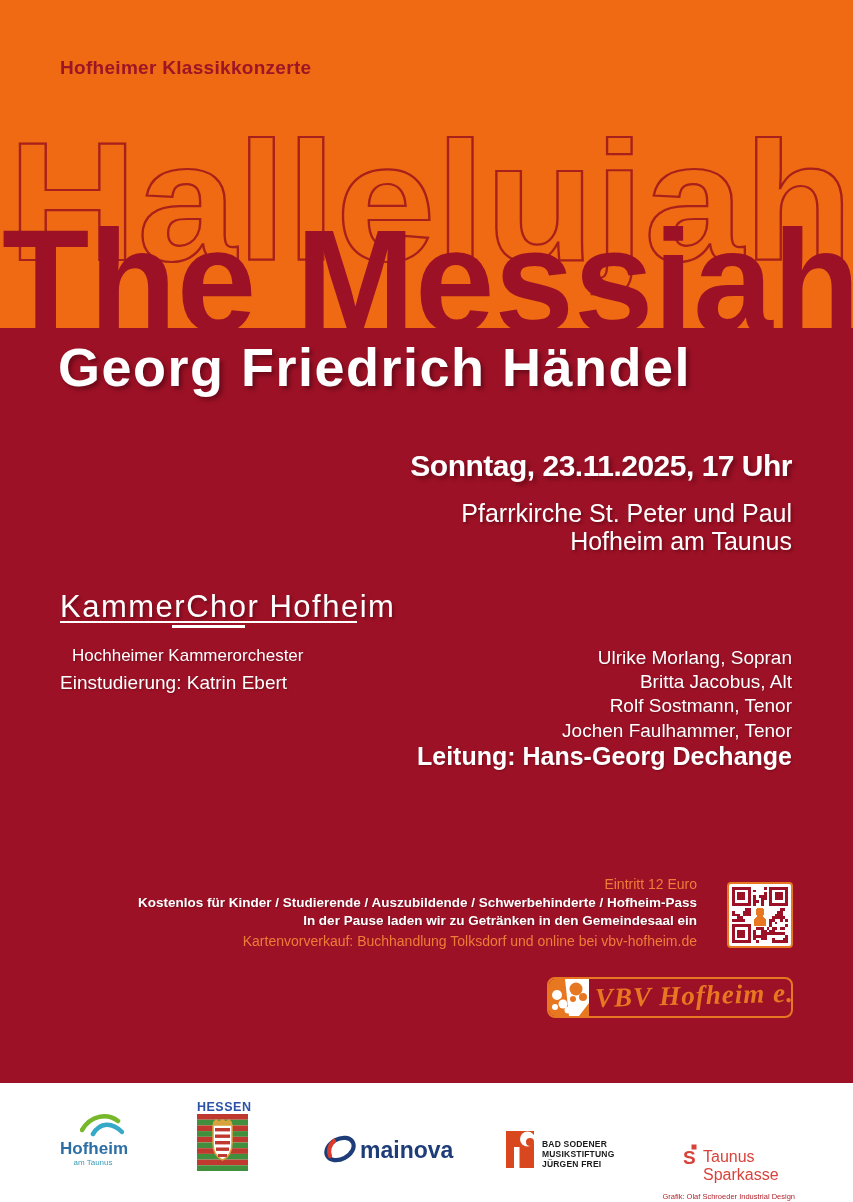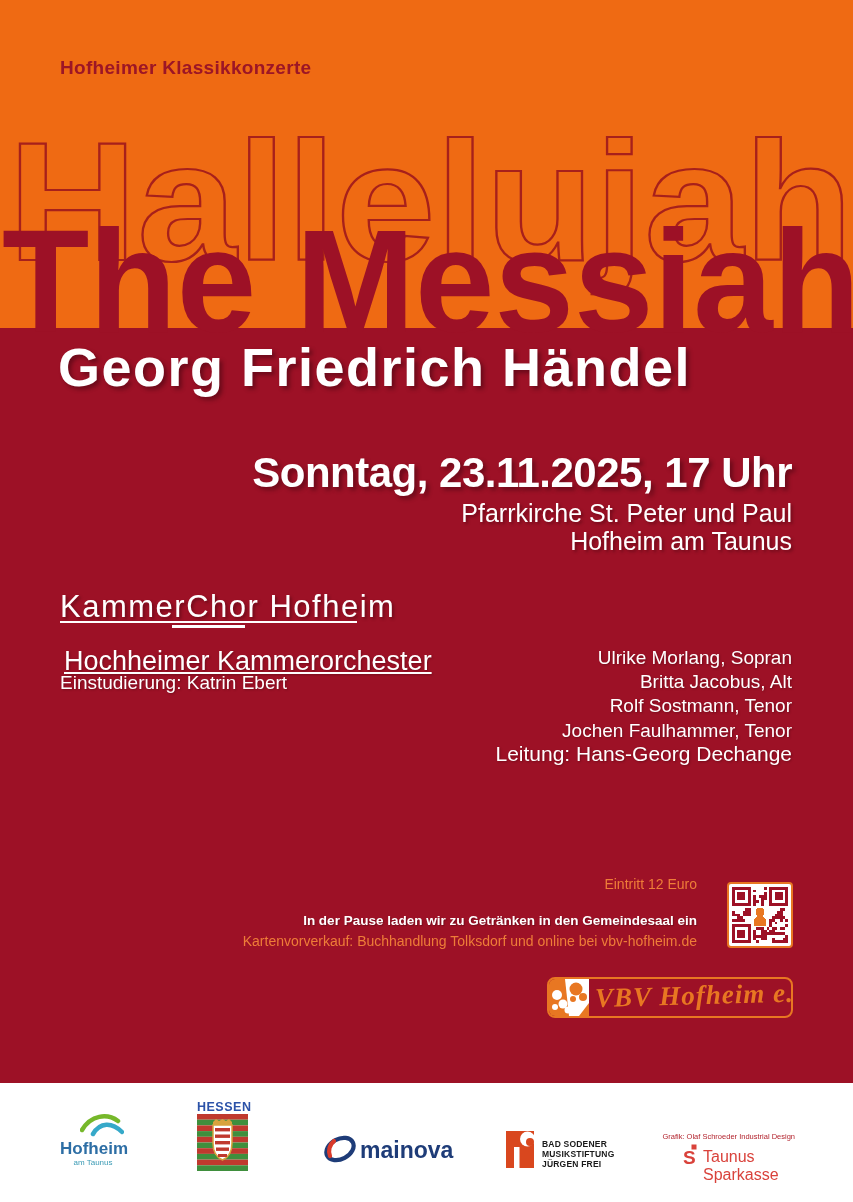--- a/index.html
+++ b/index.html
@@ -10,52 +10,52 @@
   }
   .abs{position:absolute;}
   
   .band-orange{left:0;top:0;width:853px;height:328px;background:#EF6A13;}
   .series{left:60px;top:57px;font-size:19px;font-weight:bold;color:#9C1626;letter-spacing:.3px;}
   .headline-outline-svg{left:6px;top:118px;overflow:visible;}
   .headline-main-svg{left:0px;top:200px;overflow:hidden;}
   
   .composer{left:58px;top:336px;font-size:54px;font-weight:bold;color:#FFFFFF;letter-spacing:1.5px;
     text-shadow:3px 3px 4px rgba(45,0,10,.45);white-space:nowrap;}
-  .datetime{right:61px;top:449px;font-size:42px;font-weight:bold;color:#FFFFFF;letter-spacing:-.5px;
+  .datetime{right:61px;top:449px;font-size:30px;font-weight:bold;color:#FFFFFF;letter-spacing:-.5px;
     text-shadow:3px 3px 4px rgba(45,0,10,.45);white-space:nowrap;}
   .venue{right:61px;top:499px;font-size:25px;color:#FFFFFF;text-align:right;line-height:28px;
     text-shadow:2px 2px 3px rgba(45,0,10,.4);margin-left:36px;}
   .choir{left:60px;top:589px;font-size:31px;color:#FFFFFF;letter-spacing:1.5px;
     text-shadow:2px 2px 3px rgba(45,0,10,.4);white-space:nowrap;}
   .choir-underline{left:60px;top:621px;width:297px;height:2px;background:#FFFFFF;}
   .choir-underline2{left:172px;top:625px;width:73px;height:2.5px;background:#FFFFFF;}
-  .orchestra{left:64px;top:646px;font-size:27px;color:#FFFFFF;text-shadow:1px 1px 2px rgba(45,0,10,.35);text-decoration:underline;}
+  .orchestra{left:72px;top:646px;font-size:17px;color:#FFFFFF;text-shadow:1px 1px 2px rgba(45,0,10,.35);}
   .rehearsal{left:60px;top:672px;font-size:19px;color:#FFFFFF;text-shadow:1px 1px 2px rgba(45,0,10,.35);}
   .soloists{right:61px;top:646px;font-size:19px;color:#FFFFFF;text-align:right;line-height:24.2px;
     text-shadow:1px 1px 2px rgba(45,0,10,.35);}
-  .conductor{right:61px;top:742px;font-size:21px;font-weight:normal;color:#FFFFFF;
+  .conductor{right:61px;top:742px;font-size:25px;font-weight:bold;color:#FFFFFF;
     text-shadow:1px 1px 2px rgba(45,0,10,.35);}
   
   .info{right:156px;text-align:right;white-space:nowrap;}
   .info-price{top:876px;font-size:14px;color:#EE7D38;}
   .info-free{top:895px;font-size:13.5px;font-weight:bold;color:#FFFFFF;text-shadow:1px 1px 1px rgba(45,0,10,.35);}
   .info-pause{top:913px;font-size:13.5px;font-weight:bold;color:#FFFFFF;text-shadow:1px 1px 1px rgba(45,0,10,.35);}
   .info-presale{top:933px;font-size:14px;color:#EE7D38;}
   
   .qr{left:727px;top:882px;width:66px;height:66px;background:#FFFFFF;border:2px solid #E87722;
     border-radius:4px;box-sizing:border-box;padding:3px;}
   .qr svg{display:block;width:56px;height:56px;}
   .vbv-box{left:547px;top:977px;width:246px;height:41px;border:2px solid #E87722;border-radius:8px;
     box-sizing:border-box;overflow:hidden;}
   .vbv-icon{left:0;top:0;width:40px;height:37px;}
   .vbv-text{left:46px;top:1px;font:italic bold 27px "Liberation Serif",serif;color:#E87722;
     letter-spacing:1px;transform:rotate(-1.5deg);white-space:nowrap;}
   
   .footer{left:0;top:1083px;width:853px;height:119px;background:#FFFFFF;}
-  .credit{right:58px;top:1084px;font-size:7.5px;color:#B3252F;margin-top:48px;}
+  .credit{right:58px;top:1144px;font-size:7.5px;color:#B3252F;margin-top:48px;}
   .logo-hofheim{left:60px;top:1113px;width:66px;height:54px;}
   .logo-hofheim .arcs{position:absolute;left:20px;top:0;}
   .logo-hofheim .name{position:absolute;left:0;top:26px;font-size:17px;font-weight:bold;color:#2D6EA5;text-align:right;}
   .logo-hofheim .sub{position:absolute;left:0;top:45px;width:66px;text-align:center;font-size:8px;color:#3C9BB5;}
   .logo-hessen{left:197px;top:1100px;width:51px;height:72px;}
   .logo-hessen .name{position:absolute;left:0;top:0;width:51px;text-align:center;
     font-size:12.5px;font-weight:bold;color:#2B52A8;letter-spacing:.5px;}
   .logo-hessen svg{position:absolute;left:0;top:14px;}
   .logo-mainova{left:323px;top:1132px;width:120px;height:35px;}
   .logo-mainova svg{position:absolute;left:0;top:0;}
@@ -102,20 +102,21 @@
 
   <div class="abs soloists">
     <div>Ulrike Morlang, Sopran</div>
     <div>Britta Jacobus, Alt</div>
     <div>Rolf Sostmann, Tenor</div>
     <div>Jochen Faulhammer, Tenor</div>
   </div>
   <div class="abs conductor">Leitung: Hans-Georg Dechange</div>
 
   <div class="abs info info-price">Eintritt 12 Euro</div>
+  <div class="abs info info-free">Kostenlos für Kinder / Studierende / Auszubildende / Schwerbehinderte / Hofheim-Pass</div>
   <div class="abs info info-pause">In der Pause laden wir zu Getränken in den Gemeindesaal ein</div>
   <div class="abs info info-presale">Kartenvorverkauf: Buchhandlung Tolksdorf und online bei vbv-hofheim.de</div>
 
   <div class="abs qr">
     <svg id="qr-svg" viewBox="0 0 21 21" shape-rendering="crispEdges">
         <rect x="12" y="0" width="1" height="1" fill="#9D1126"></rect>
         <rect x="8" y="1" width="1" height="1" fill="#9D1126"></rect>
         <rect x="12" y="2" width="1" height="1" fill="#9D1126"></rect>
         <rect x="8" y="3" width="1" height="1" fill="#9D1126"></rect>
         <rect x="10" y="3" width="1" height="1" fill="#9D1126"></rect>

